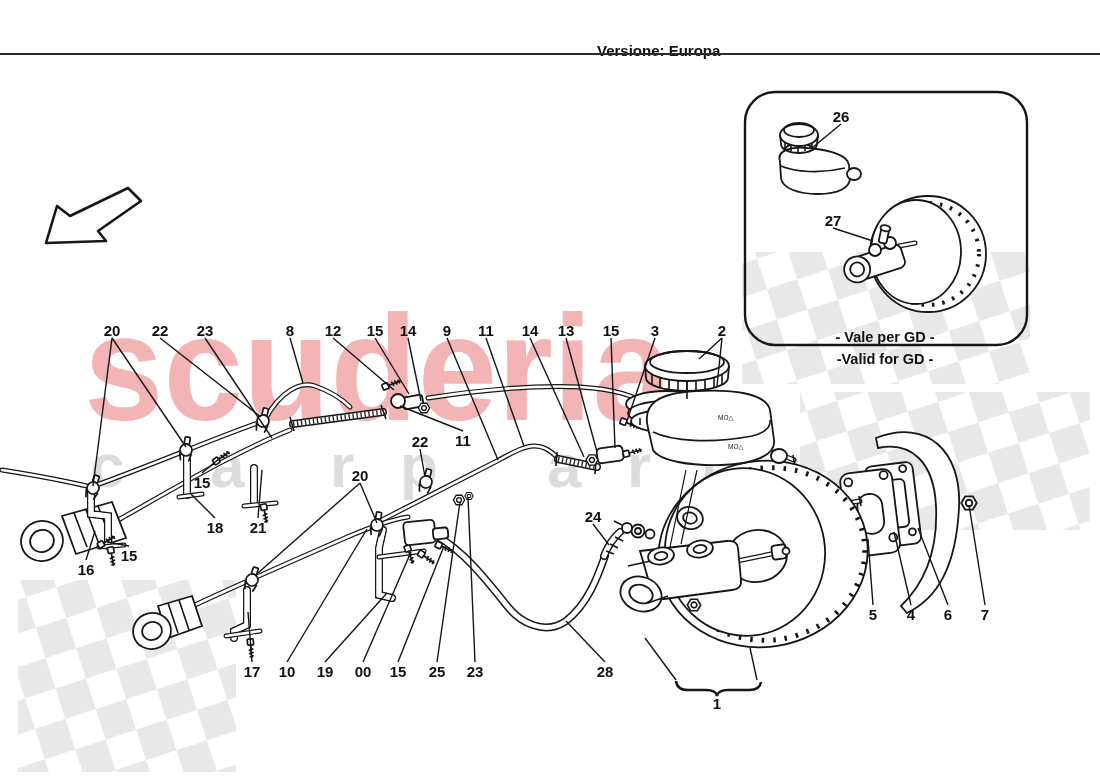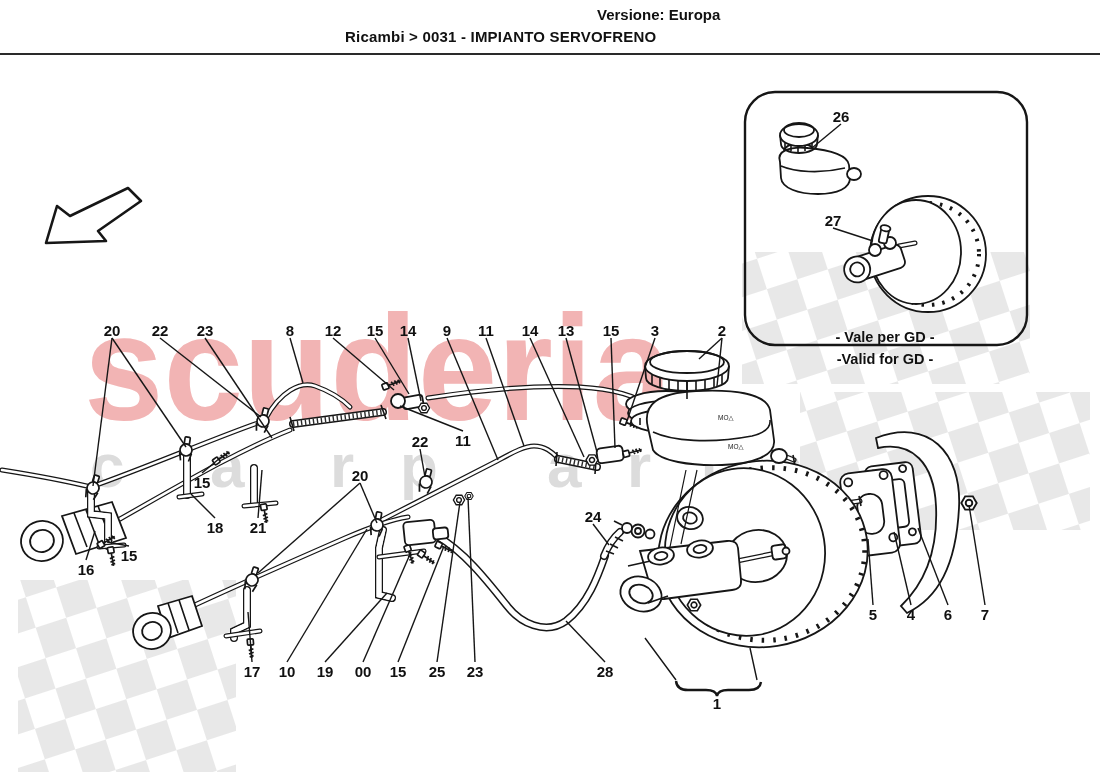--- a/index.html
+++ b/index.html
@@ -1,18 +1,18 @@
 <!DOCTYPE html>
 <html><head>
 <meta charset="utf-8">
 <style>
   html,body{margin:0;padding:0;background:#fff;}
   .page{position:relative;width:1100px;height:777px;background:#fff;overflow:hidden;
         font-family:"Liberation Sans",sans-serif;}
-  .hdr{position:absolute;font-weight:bold;font-size:15px;color:#111;white-space:nowrap;}
+  .hdr{position:absolute;font-weight:bold;font-size:15px;color:#111;white-space:nowrap;margin-top:36px;}
   #hdr-version{left:597px;top:6px;}
   #hdr-breadcrumb{left:345px;top:28px;letter-spacing:.2px;}
   .rule{position:absolute;left:0;top:53px;width:1100px;height:2px;background:#2a2a2a;}
   svg{position:absolute;left:0;top:0;}
   .t{stroke:#161616;stroke-width:5;fill:none;stroke-linecap:round;}
   .t2{stroke:#ffffff;stroke-width:2.6;fill:none;stroke-linecap:round;}
   .th{stroke:#161616;stroke-width:8;fill:none;stroke-linecap:round;}
   .th2{stroke:#ffffff;stroke-width:5;fill:none;stroke-linecap:round;}
   .ln{stroke:#161616;stroke-width:1.6;fill:none;}
   .shape{stroke:#161616;stroke-width:1.8;fill:#ffffff;}
@@ -20,21 +20,20 @@
   .hatch{stroke:#2c2c2c;stroke-width:5.4;fill:none;stroke-dasharray:1.4 2.6;}
   .callout-text{font:bold 15px "Liberation Sans",sans-serif;fill:#101010;}
   .caption{font:bold 14.5px "Liberation Sans",sans-serif;fill:#101010;}
   .leader{stroke:#161616;stroke-width:1.4;}
 </style>
 </head>
 <body>
 
 <div class="page">
   <div class="hdr" id="hdr-version">Versione: Europa</div>
-  <div class="hdr" id="hdr-breadcrumb">Ricambi &gt; 0031 - IMPIANTO SERVOFRENO</div>
   <div class="rule"></div>
 
   <svg id="diagram-svg" width="1100" height="777" viewBox="0 0 1100 777">
     <defs>
       <pattern id="chk" width="64" height="64" patternUnits="userSpaceOnUse" patternTransform="rotate(-18)">
         <rect width="32" height="32" fill="#e4e4e4"></rect>
         <rect x="32" y="32" width="32" height="32" fill="#e4e4e4"></rect>
       </pattern>
       <g id="gclip" stroke="#161616" stroke-width="1.7" fill="#ffffff">
         <rect x="-2.6" y="-13" width="5.2" height="7" rx="1"></rect>

